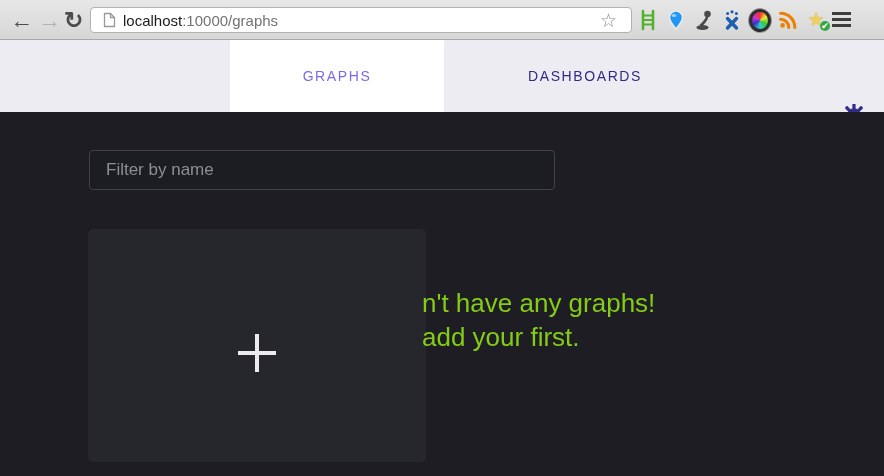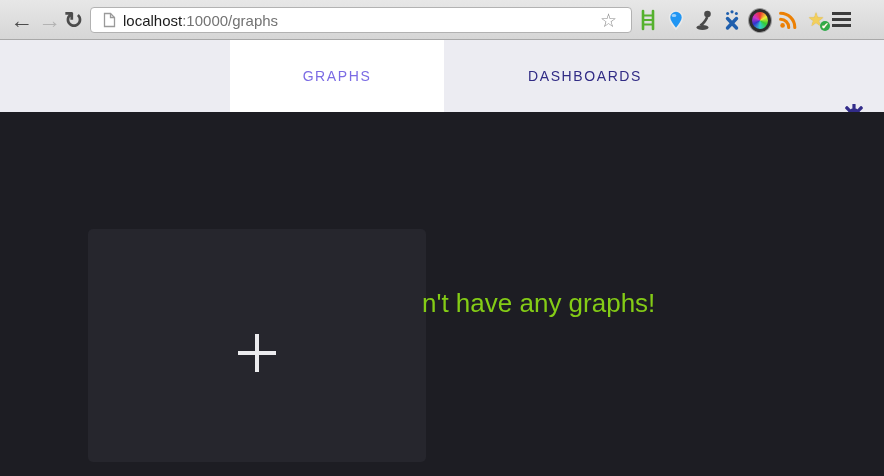--- a/index.html
+++ b/index.html
@@ -154,23 +154,25 @@
           <rect x="9.4" y="-0.6" width="3.2" height="6" rx="1" transform="rotate(225 11 11)"></rect>
           <rect x="9.4" y="-0.6" width="3.2" height="6" rx="1" transform="rotate(270 11 11)"></rect>
           <rect x="9.4" y="-0.6" width="3.2" height="6" rx="1" transform="rotate(315 11 11)"></rect>
         </g>
         <circle cx="11" cy="11" r="3.1" fill="#ececf2"></circle>
       </svg>
     </div>
   </div>
 
   <div class="content">
+    <input class="filter" type="text" placeholder="Filter by name" style="">
 
     <div class="empty">
       <div>n't have any graphs!</div>
+      <div>add your first.</div>
     </div>
 
     <div class="addcard">
       <div class="plus">
           <i class="h"></i>
           <i class="v"></i>
         </div>
     </div>
   </div>
 

